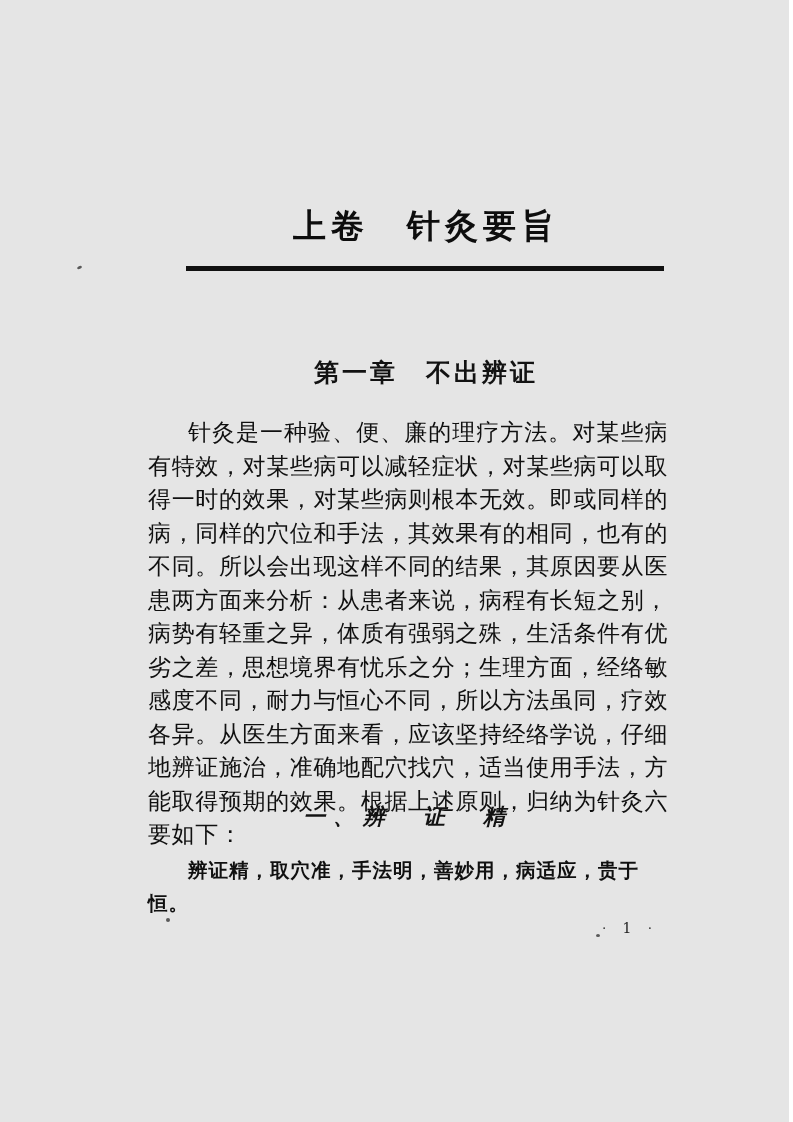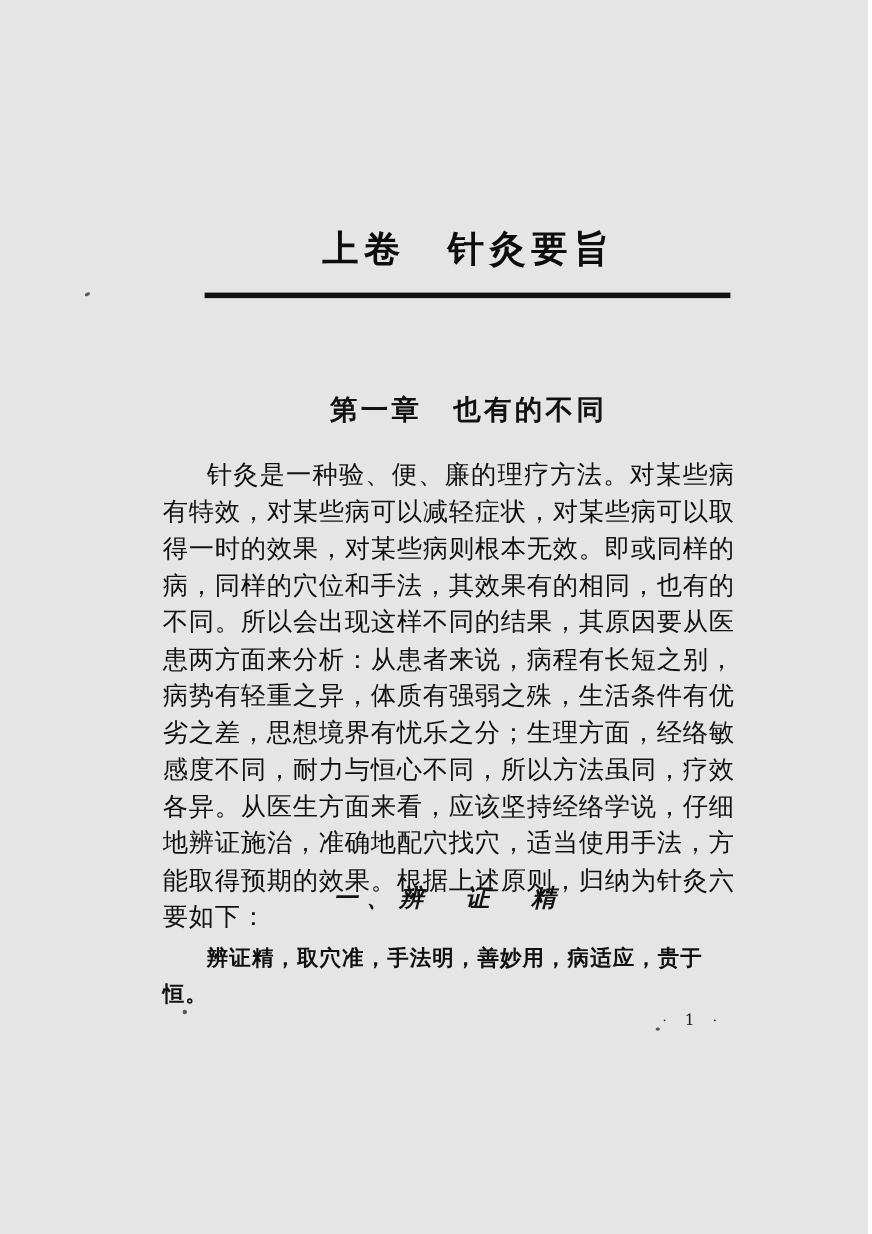--- a/index.html
+++ b/index.html
@@ -156,21 +156,21 @@
   <div class="speck speck-a"></div>
   <div class="speck speck-b"></div>
   <div class="speck speck-c"></div>
 
   <div class="volume-block">
     <div class="volume-title">上卷　针灸要旨</div>
   </div>
 
   <div class="rule-top"></div>
 
-  <div class="chapter-title">第一章　也有的不同</div>
+  <div class="chapter-title">第一章　不出辨证</div>
 
   <div class="body-block">
     <p class="para indent">针灸是一种验、便、廉的理疗方法。对某些病有特效，对某些病可以减轻症状，对某些病可以取得一时的效果，对某些病则根本无效。即或同样的病，同样的穴位和手法，其效果有的相同，也有的不同。所以会出现这样不同的结果，其原因要从医患两方面来分析：从患者来说，病程有长短之别，病势有轻重之异，体质有强弱之殊，生活条件有优劣之差，思想境界有忧乐之分；生理方面，经络敏感度不同，耐力与恒心不同，所以方法虽同，疗效各异。从医生方面来看，应该坚持经络学说，仔细地辨证施治，准确地配穴找穴，适当使用手法，方能取得预期的效果。根据上述原则，归纳为针灸六要如下：</p>
     <p class="six-essentials">辨证精，取穴准，手法明，善妙用，病适应，贵于恒。</p>
   </div>
 
   <div class="section-title">一、辨　证　精</div>
 
 
   <div class="page-number">

